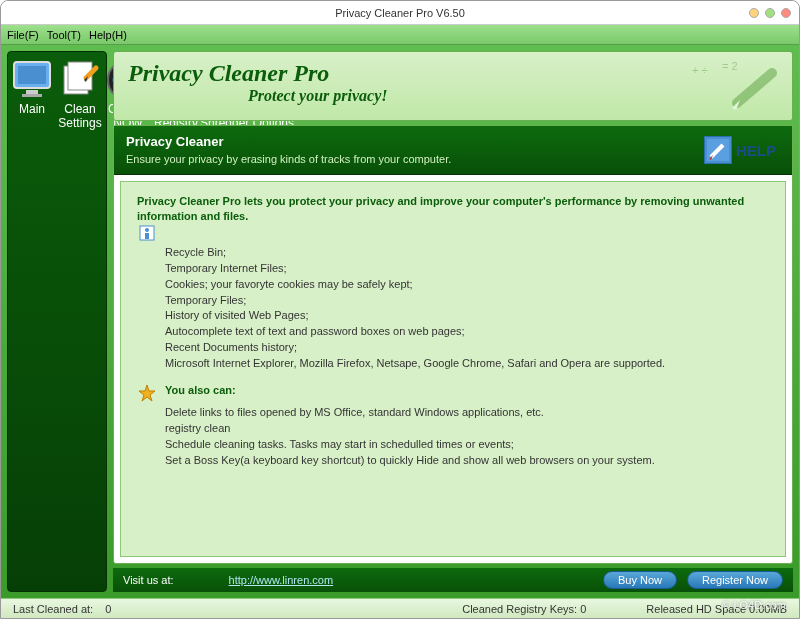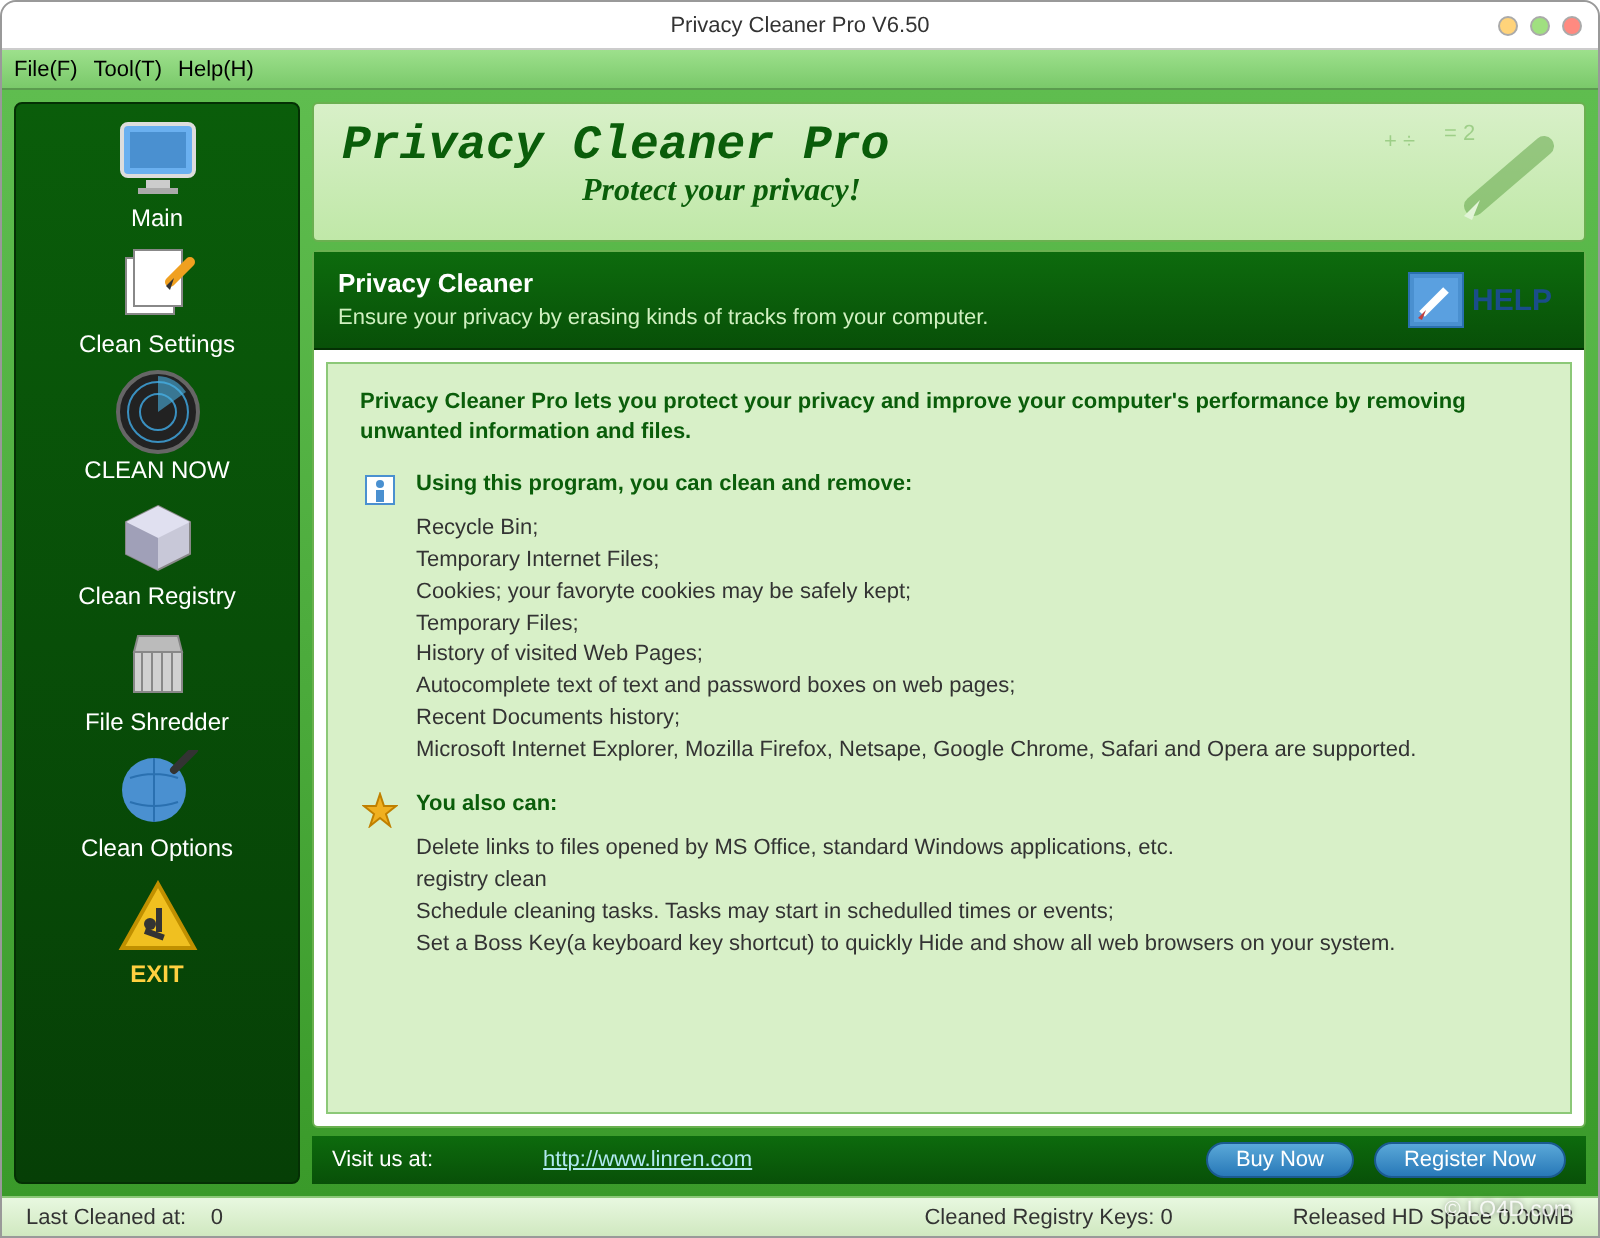--- a/index.html
+++ b/index.html
@@ -13,44 +13,44 @@
 .tb-btn { width: 10px; height: 10px; border-radius: 50%; border: 1px solid #aaa; }
 .tb-min { background: #ffd37a; }
 .tb-max { background: #a0e080; }
 .tb-close { background: #ff8a80; }
 
 .menubar { height: 20px; background: linear-gradient(#9de08c, #7ac96a); display: flex; align-items: center; padding: 0 6px; font-size: 11px; gap: 8px; border-bottom: 1px solid #5a9c4e; }
 .menubar span { cursor: default; }
 
 .app-body { flex: 1; background: linear-gradient(#5fbd4f, #3a9a2a); padding: 6px; display: flex; gap: 6px; min-height: 0; }
 
-.sidebar { width: 143px; background: linear-gradient(#0a5d0a, #063f06); border-radius: 4px; border: 1px solid #043004; display: flex; flex-direction: column; padding: 4px 0; }
+.sidebar { width: 100px; background: linear-gradient(#0a5d0a, #063f06); border-radius: 4px; border: 1px solid #043004; display: flex; flex-direction: row; padding: 4px 0; }
 .side-item { display: flex; flex-direction: column; align-items: center; padding: 3px 0; color: #fff; font-size: 12px; cursor: pointer; }
 .side-item .icon-box { width: 48px; height: 42px; display: flex; align-items: center; justify-content: center; }
 .side-item .label { margin-top: 1px; text-align: center; }
 .side-item.exit .label { color: #ffd040; font-weight: bold; }
 
 .main { flex: 1; display: flex; flex-direction: column; gap: 4px; min-height: 0; }
 
 .banner { height: 70px; background: linear-gradient(#d8f0c8, #c0e8a8); border: 1px solid #6ab050; border-radius: 3px; position: relative; padding: 8px 14px; overflow: hidden; }
-.banner-title { font-family: Liberation Mono, monospace; font-size: 24px; font-style: italic; color: #0a5d0a; font-weight: bold; }
+.banner-title { font-family: Liberation Serif, serif; font-size: 24px; font-style: italic; color: #0a5d0a; font-weight: bold; }
 .banner-sub { font-family: "Comic Sans MS", cursive; font-size: 16px; font-style: italic; color: #0a5d0a; margin-left: 120px; font-weight: bold; }
 .banner-deco { position: absolute; right: 10px; top: 6px; opacity: 0.5; }
 
 .content { flex: 1; background: #fff; border: 1px solid #6ab050; border-radius: 3px; display: flex; flex-direction: column; min-height: 0; }
 
 .section-head { background: linear-gradient(#0d6b0d, #085008); color: #fff; padding: 8px 12px; display: flex; align-items: flex-start; border-bottom: 1px solid #043004; position: relative; }
 .section-head-text { flex: 1; }
 .section-title { font-size: 13px; font-weight: bold; margin-bottom: 4px; }
 .section-desc { font-size: 11px; color: #d0f0c0; }
 .help-btn { display: flex; align-items: center; gap: 4px; color: #1a4d8a; font-size: 15px; font-weight: bold; padding: 2px 4px; }
 .help-icon-box { width: 28px; height: 28px; background: #4a90d0; border: 1px solid #2a70b0; display: flex; align-items: center; justify-content: center; }
 
 .inner { flex: 1; background: #d8f0c8; margin: 6px; border: 1px solid #8cc878; padding: 12px 16px; overflow: auto; font-size: 11px; }
-.intro { font-weight: bold; color: #0a5d0a; margin-bottom: 12px; line-height: 1.35; }
+.intro { font-weight: bold; color: #0a5d0a; margin-bottom: 0; line-height: 1.35; }
 .sub-row { display: flex; gap: 8px; margin-bottom: 3px; }
 .sub-icon { width: 20px; flex-shrink: 0; display: flex; justify-content: center; }
 .sub-head { font-weight: bold; color: #0a5d0a; }
 .item-list { margin-left: 28px; line-height: 1.45; color: #333; margin-bottom: 12px; }
 
 .footer { height: 24px; background: linear-gradient(#0d6b0d, #085008); display: flex; align-items: center; padding: 0 10px; color: #fff; font-size: 11px; gap: 10px; }
 .visit-link { color: #b0e8f0; text-decoration: underline; padding-left: 45px; }
 .footer-spacer { flex: 1; }
 .pill-btn { background: linear-gradient(#5aa8d8, #2878b8); border: 1px solid #1a5a90; border-radius: 10px; padding: 2px 14px; color: #fff; font-size: 11px; cursor: pointer; }
 
@@ -201,21 +201,20 @@
           <div class="intro">Privacy Cleaner Pro lets you protect your privacy and improve your computer's performance by removing unwanted information and files.</div>
 
           <div class="sub-row">
             <div class="sub-icon">
               <svg width="18" height="18" viewBox="0 0 18 18">
                   <rect x="2" y="2" width="14" height="14" fill="#fff" stroke="#4a90d0"></rect>
                   <circle cx="9" cy="6" r="2" fill="#4a90d0"></circle>
                   <rect x="7" y="9" width="4" height="6" fill="#4a90d0"></rect>
                 </svg>
             </div>
-            <div class="sub-head">Using this program, you can clean and remove:</div>
           </div>
           <div class="item-list">
             <div>Recycle Bin;</div>
             <div>Temporary Internet Files;</div>
             <div>Cookies; your favoryte cookies may be safely kept;</div>
             <div>Temporary Files;</div>
             <div>History of visited Web Pages;</div>
             <div>Autocomplete text of text and password boxes on web pages;</div>
             <div>Recent Documents history;</div>
             <div>Microsoft Internet Explorer, Mozilla Firefox, Netsape, Google Chrome, Safari and Opera are supported.</div>

